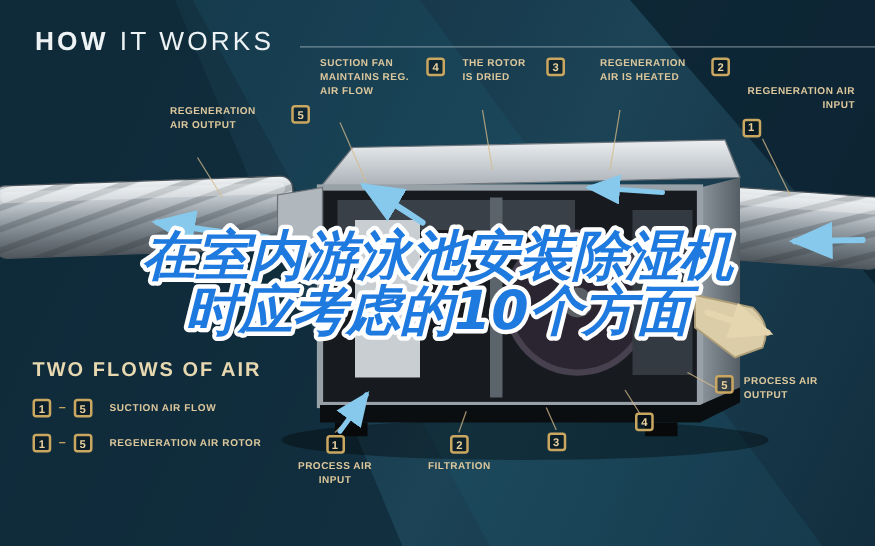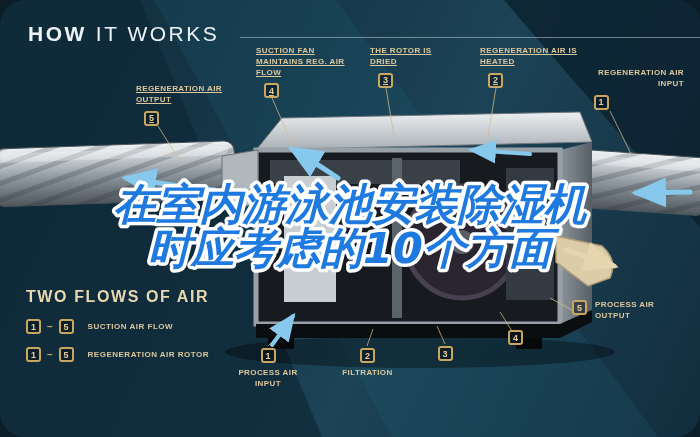--- a/index.html
+++ b/index.html
@@ -1,36 +1,35 @@
 <!DOCTYPE html>
 <html><head>
 <meta charset="utf-8">
 <style>
   html,body{margin:0;padding:0;background:#0b1e28;}
   .stage{
     position:relative;width:700px;height:437px;overflow:hidden;
     background:linear-gradient(115deg,#102c3a 0%,#17394b 38%,#1c4356 58%,#122e3e 100%);
     font-family:"Liberation Sans","DejaVu Sans",sans-serif;
-    border-radius:25px;
     -webkit-font-smoothing:antialiased;
   }
   .band{position:absolute;inset:0;pointer-events:none;}
   .band-tr{background:#0c2230;opacity:.85;clip-path:polygon(72% 0,100% 0,100% 52%);}
   .band-l{background:#0f2a38;opacity:.75;clip-path:polygon(0 0,20% 0,46% 100%,0 100%);}
   .band-mid{background:#226077;opacity:.22;clip-path:polygon(22% 0,48% 0,94% 100%,56% 100%);}
   .scene{position:absolute;left:0;top:0;}
   .overlay-svg{position:absolute;left:0;top:0;pointer-events:none;}
 
   .title{position:absolute;left:28px;top:22px;color:#edf2f4;font-size:21px;letter-spacing:2.5px;white-space:nowrap;}
   .title .b{font-weight:800;}
   .title .l{font-weight:300;margin-left:9px;}
   .rule{position:absolute;left:240px;top:37px;width:460px;height:1px;background:rgba(205,220,226,.5);}
 
   .callout{position:absolute;display:flex;color:#dcc79c;}
-  .callout.col{flex-direction:column;gap:5px;text-decoration:underline;}
+  .callout.col{flex-direction:row;gap:5px;}
   .callout.col-end{flex-direction:column;gap:5px;align-items:center;text-align:right;}
   .callout.row{flex-direction:row;gap:8px;align-items:flex-start;}
   .callout.col-center{flex-direction:column;gap:5px;align-items:center;text-align:center;}
   .c-label{font-size:8px;font-weight:bold;line-height:1.35;letter-spacing:.4px;text-transform:uppercase;}
   .badge{
     width:15px;height:15px;box-sizing:border-box;border:2px solid #caa760;border-radius:3px;
     background:rgba(8,20,28,.55);color:#e8cf9d;font-size:9px;font-weight:bold;
     display:flex;align-items:center;justify-content:center;flex:0 0 auto;
   }
   .callout.col .badge{margin-left:8px;}

